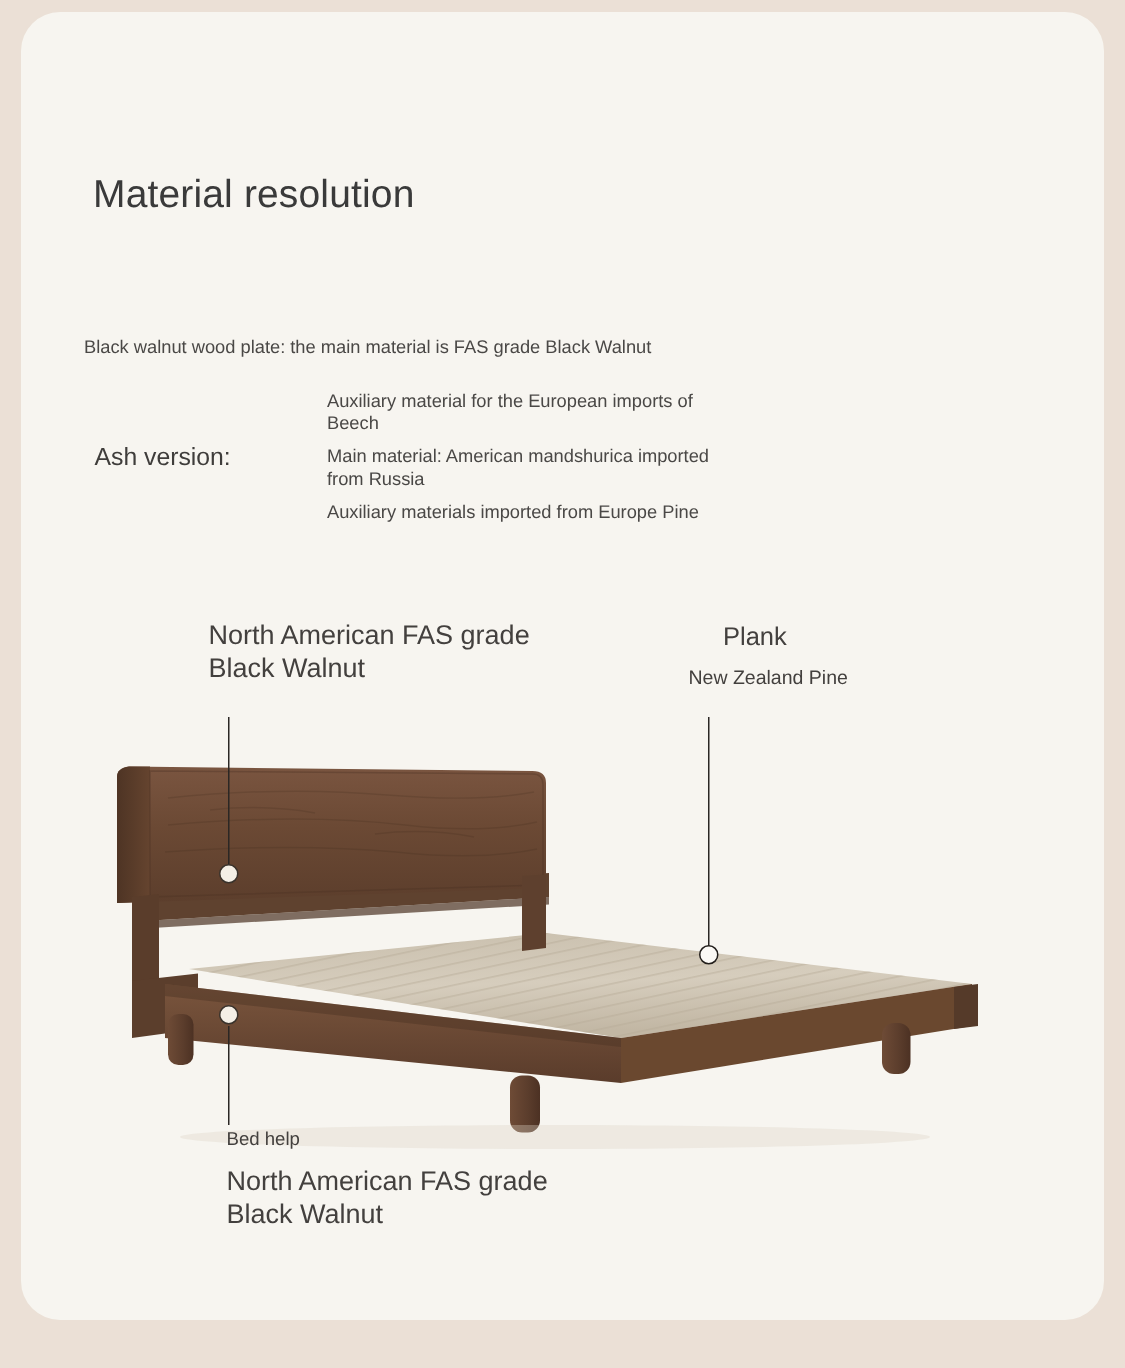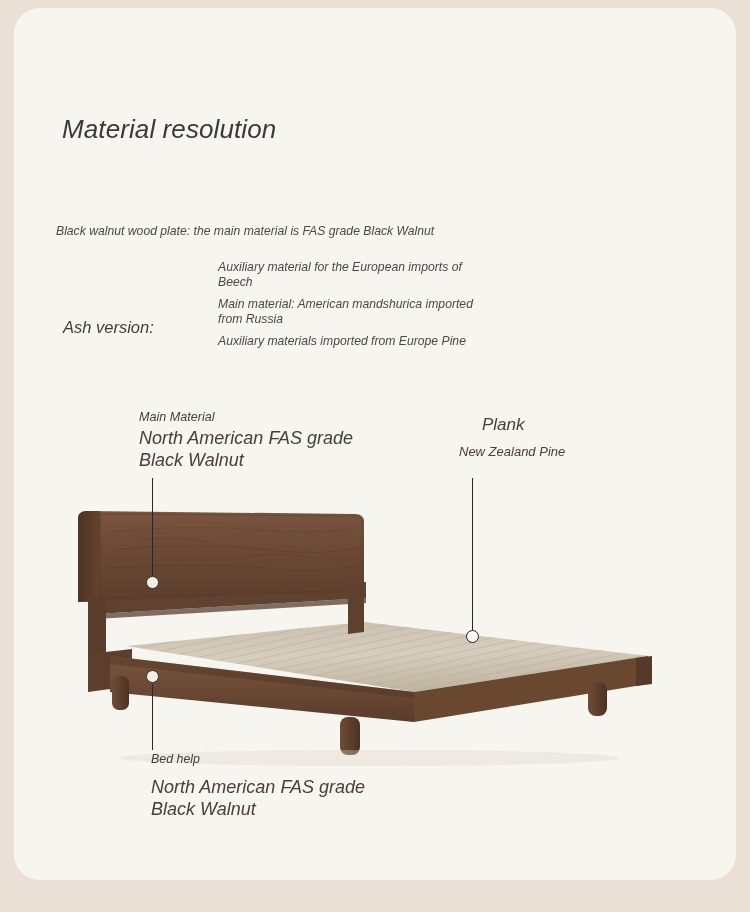--- a/index.html
+++ b/index.html
@@ -2,42 +2,42 @@
 <html><head>
 <meta charset="utf-8">
 <style>
   html,body{margin:0;padding:0;}
   body{
     width:750px;height:912px;
     background:#EBE0D6;
     font-family:"Liberation Sans", sans-serif;
     overflow:hidden;
   }
-  .page{position:relative;width:750px;height:716px;font-style:italic;}
+  .page{position:relative;width:750px;height:716px;}
 
   .card{
     position:absolute;left:14px;top:8px;
     width:722px;height:872px;
     background:#F7F5F0;
     border-radius:26px;
   }
 
   .title{
     position:absolute;left:62px;top:114px;
     font-size:26px;color:#3a3a3a;letter-spacing:.1px;
     white-space:nowrap;
   }
 
   .blk{position:absolute;color:#4a4846;font-size:12.2px;line-height:1.22;}
   .blk.b1{left:56px;top:224px;width:400px;}
   .blk.b2{left:218px;top:260px;width:270px;}
   .blk.b3{left:218px;top:297px;width:270px;}
   .blk.b4{left:218px;top:334px;width:270px;}
   .ashver{
-    position:absolute;left:63px;top:318px;
+    position:absolute;left:63px;top:296px;
     font-size:16.5px;color:#3f3d3b;white-space:nowrap;
   }
 
   
   .callout{position:absolute;color:#43403e;}
   .co-title{font-size:12.6px;line-height:1.22;}
   .co-sub{font-size:18px;line-height:1.22;margin-top:3px;}
 
   .co-main{left:139px;top:410px;width:220px;}
   .co-main .co-title{font-size:12.6px;}
@@ -165,21 +165,20 @@
         <rect x="588" y="212" width="19" height="34" rx="8" fill="url(#legGrad)"></rect>
       </g>
 
       <ellipse cx="370" cy="288" rx="250" ry="8" fill="#DCD3C6" opacity=".35"></ellipse>
     </svg>
   </div>
 
   <div class="lead lead-main"></div>
   <div class="dot dot-filled dot-main"></div>
   <div class="callout co-main">
-    <div class="co-title">Main Material</div>
     <div class="co-sub">North American FAS grade Black Walnut</div>
   </div>
 
   <div class="lead lead-plank"></div>
   <div class="dot dot-open dot-plank"></div>
   <div class="callout co-plank">
     <div class="co-title">Plank</div>
     <div class="co-sub">New Zealand Pine</div>
   </div>
 

